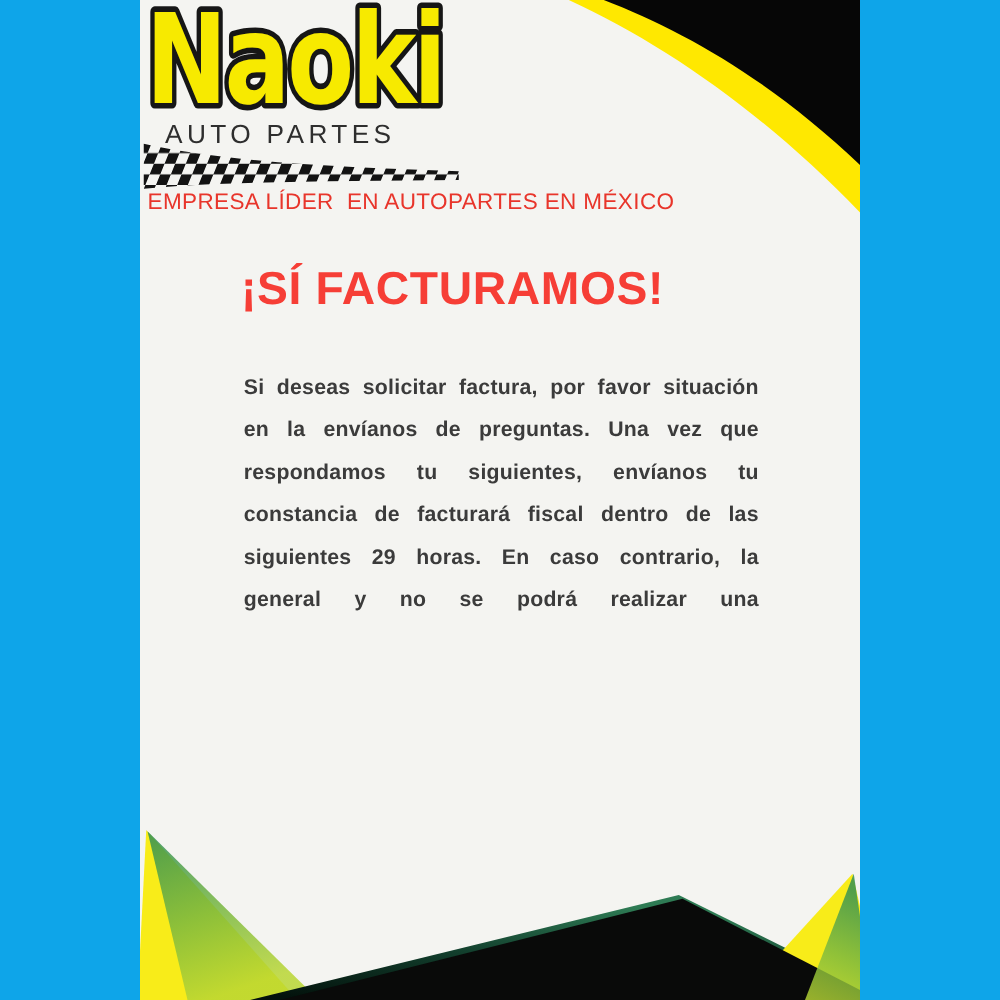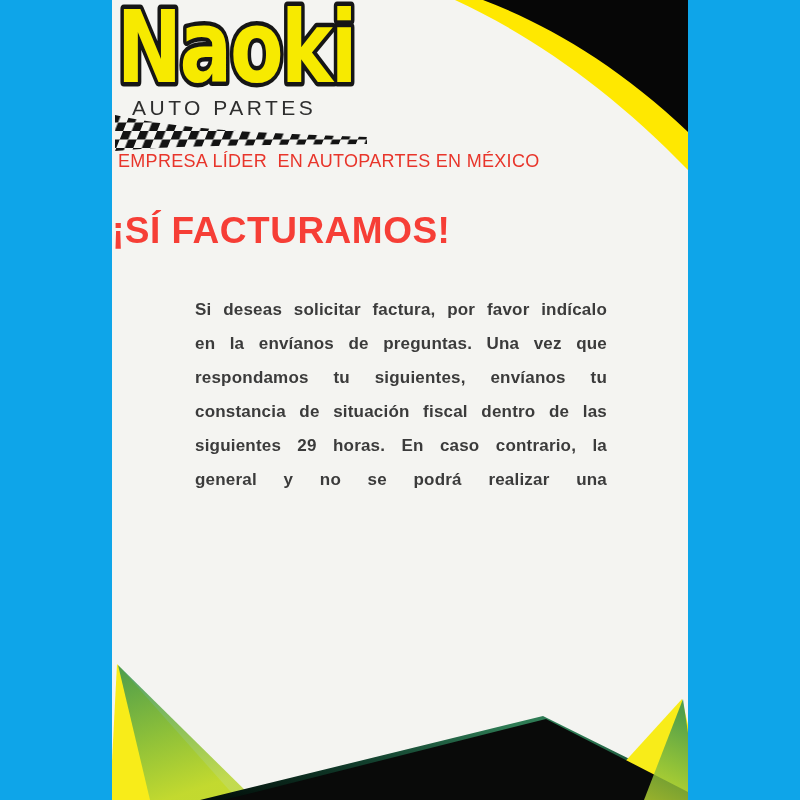--- a/index.html
+++ b/index.html
@@ -16,21 +16,21 @@
 
   
   .brand-svg { position:absolute; left:0px; top:-6px; width:300px; height:104px; }
   .brand-sub { position:absolute; left:20px; top:96px; font-size:21px; font-weight:400;
                letter-spacing:3.5px; color:#2e2e2e; white-space:nowrap; }
   .flag-svg  { position:absolute; left:1px; top:114px; width:255px; height:38px; }
   .tagline   { position:absolute; left:6px; top:151px; font-size:18px; font-weight:400;
                letter-spacing:0.3px; color:#e8352b; white-space:nowrap; }
 
   
-  .headline { position:absolute; left:0; top:210px; width:500px; text-align:left;
+  .headline { position:absolute; left:0; top:210px; width:500px; text-align:center;
               font-size:37px; font-weight:800; letter-spacing:0.5px; color:#f63e36;
               white-space:nowrap; }
 
   
   .body-copy { position:absolute; left:83px; top:293px; width:412px;
                font-size:17px; font-weight:700; color:#3b3b3b; letter-spacing:0.2px; }
   .jline { line-height:34px; text-align:justify; text-align-last:justify;
            white-space:nowrap; }
   .jline.last { text-align-last:left; }
 
@@ -64,24 +64,24 @@
         </pattern>
       </defs>
       <path d="M2,1 C70,16 160,20 254,23 L254,30 C160,31 62,31 2,37 Z" fill="url(#chk)"></path>
     </svg>
 
     <div class="tagline">EMPRESA LÍDER &nbsp;EN AUTOPARTES EN MÉXICO</div>
 
     <div class="headline">¡SÍ FACTURAMOS!</div>
 
     <div class="body-copy">
-      <div class="jline">Si deseas solicitar factura, por favor indícalo</div>
+      <div class="jline">Si deseas solicitar factura, por favor situación</div>
       <div class="jline">en la envíanos de preguntas. Una vez que</div>
       <div class="jline">respondamos tu siguientes, envíanos tu</div>
-      <div class="jline">constancia de situación fiscal dentro de las</div>
+      <div class="jline">constancia de facturará fiscal dentro de las</div>
       <div class="jline">siguientes 29 horas. En caso contrario, la</div>
       <div class="jline">general y no se podrá realizar una</div>
     </div>
 
     <svg class="bottom-svg" viewBox="0 0 576 145" aria-hidden="true">
       <defs>
         <linearGradient id="gLeft" x1="0" y1="0" x2="0.35" y2="1">
           <stop offset="0" stop-color="#2e8e55"></stop>
           <stop offset="0.55" stop-color="#7ab83f"></stop>
           <stop offset="1" stop-color="#b9d633"></stop>

